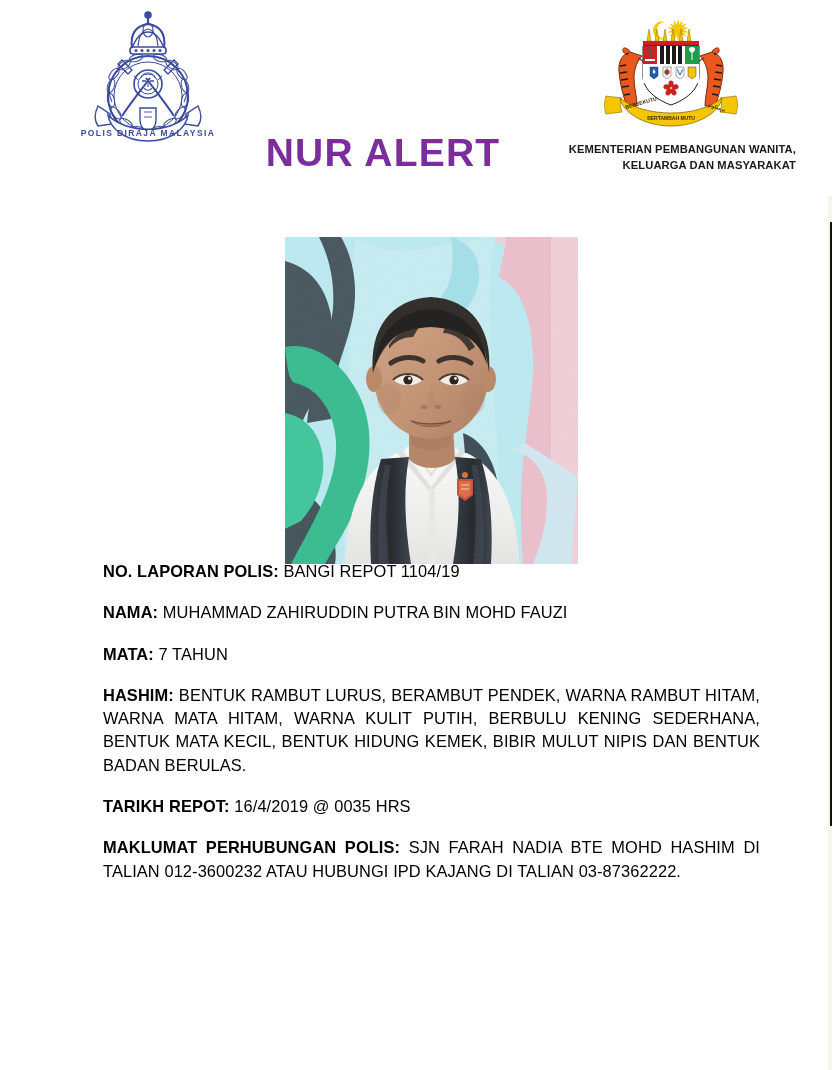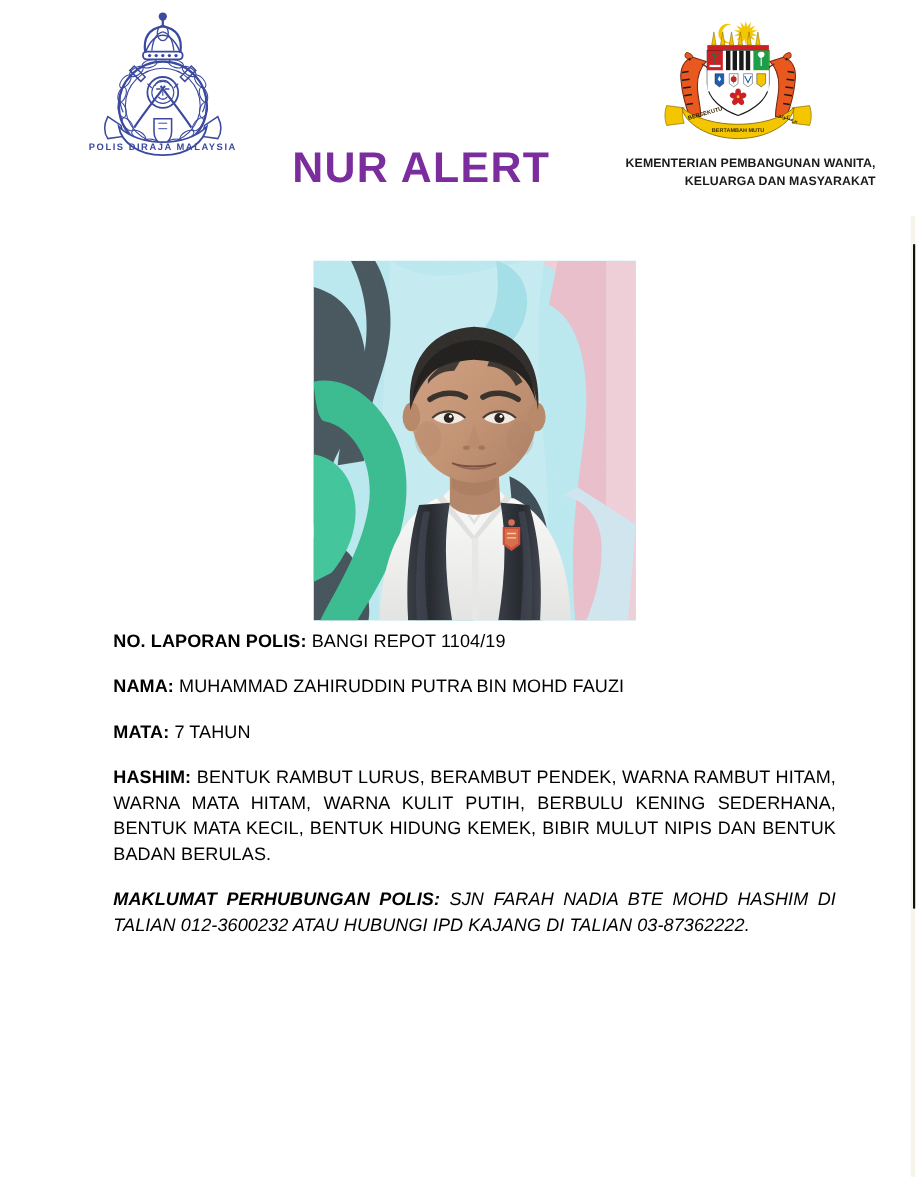--- a/index.html
+++ b/index.html
@@ -94,34 +94,34 @@
     height: 327px;
     overflow: hidden;
     background: #bfe9ef;
   }
   .photo-frame svg { width: 100%; height: 100%; display: block; }
 
   
   .details {
     position: absolute;
     left: 103px;
-    top: 572px;
+    top: 560px;
     width: 657px;
   }
 
   .field {
     font-size: 16.4px;
     line-height: 1.42;
     color: #000000;
     text-align: justify;
     text-justify: inter-word;
     margin-bottom: 18px;
     letter-spacing: 0.1px;
   }
-  .field:last-child { margin-bottom: 4px; font-style: italic; }
+  .field:last-child { margin-bottom: 4px; }
   .field .lbl { font-weight: bold; }
   .field .val { font-weight: normal; }
 
   
   .field.short { text-align: left; }
 </style>
 </head>
 <body>
 
 <div id="poster">
@@ -460,20 +460,23 @@
     </p>
 
     <p class="field short">
       <span class="lbl">MATA</span><span class="lbl">:  </span><span class="val">7 TAHUN</span>
     </p>
 
     <p class="field">
       <span class="lbl">HASHIM</span><span class="lbl">: </span><span class="val">BENTUK RAMBUT LURUS, BERAMBUT PENDEK, WARNA RAMBUT HITAM, WARNA MATA HITAM, WARNA KULIT PUTIH, BERBULU KENING SEDERHANA, BENTUK MATA KECIL, BENTUK HIDUNG KEMEK, BIBIR MULUT NIPIS DAN BENTUK BADAN BERULAS.</span>
     </p>
 
+    <p class="field short">
+      <span class="lbl">TARIKH REPOT:</span><span class="lbl"> </span><span class="val">16/4/2019 @ 0035 HRS</span>
+    </p>
 
 
     <p class="field">
       <span class="lbl">MAKLUMAT PERHUBUNGAN POLIS</span><span class="lbl">: </span><span class="val">SJN FARAH NADIA BTE MOHD HASHIM DI TALIAN 012-3600232 ATAU HUBUNGI IPD KAJANG DI TALIAN 03-87362222.</span>
     </p>
 
   </div>
 </div>
 
 </body></html>

